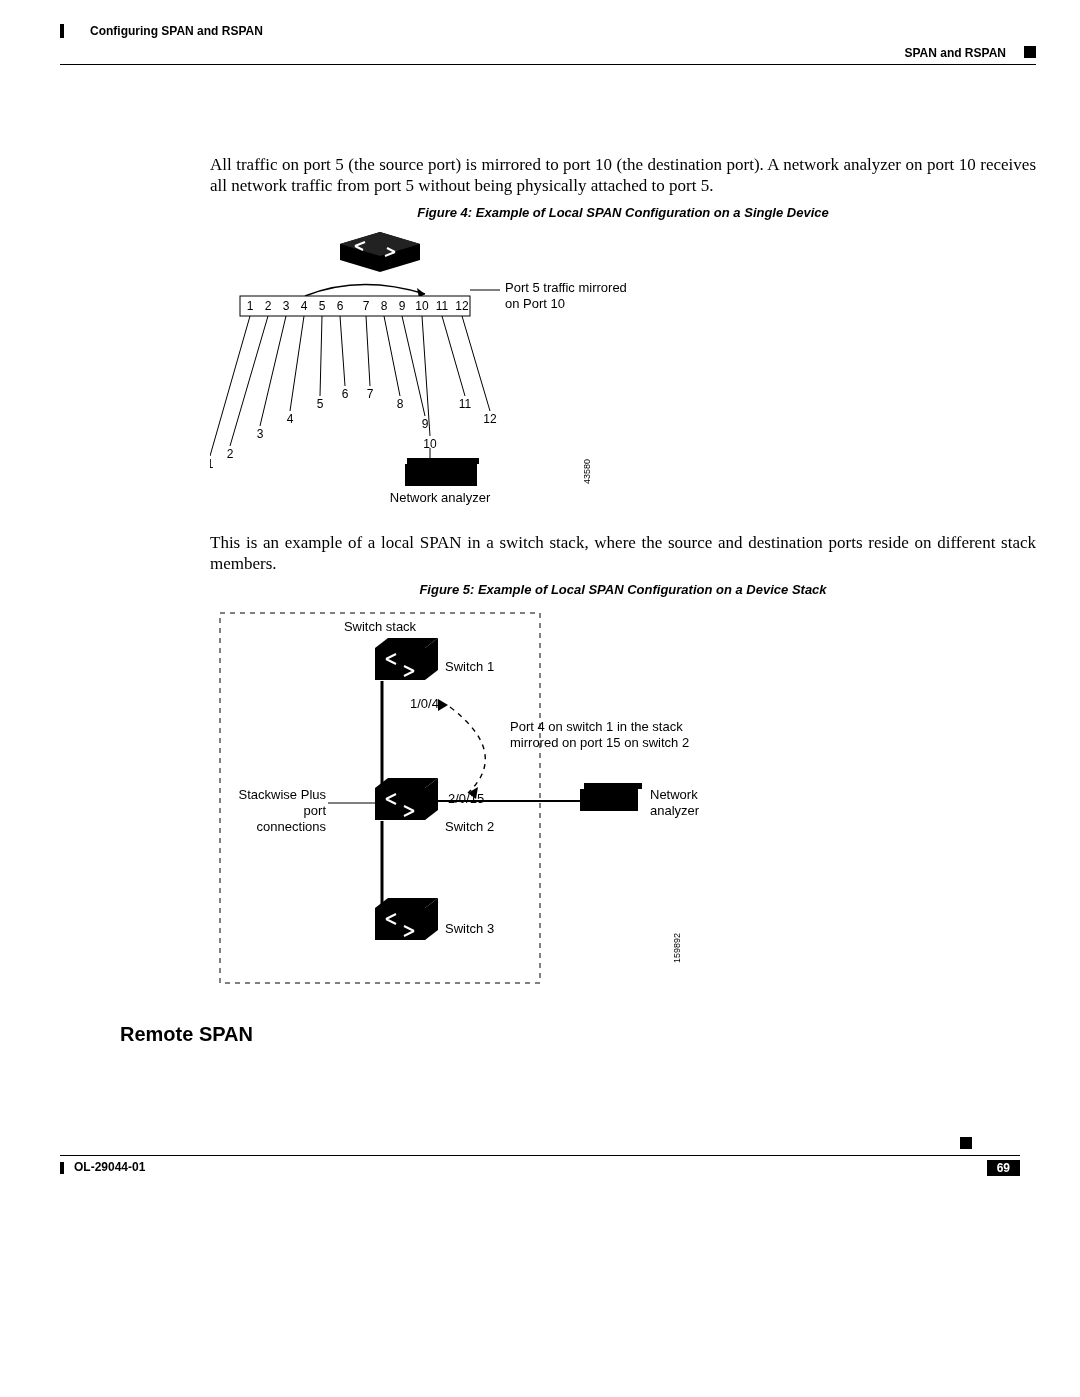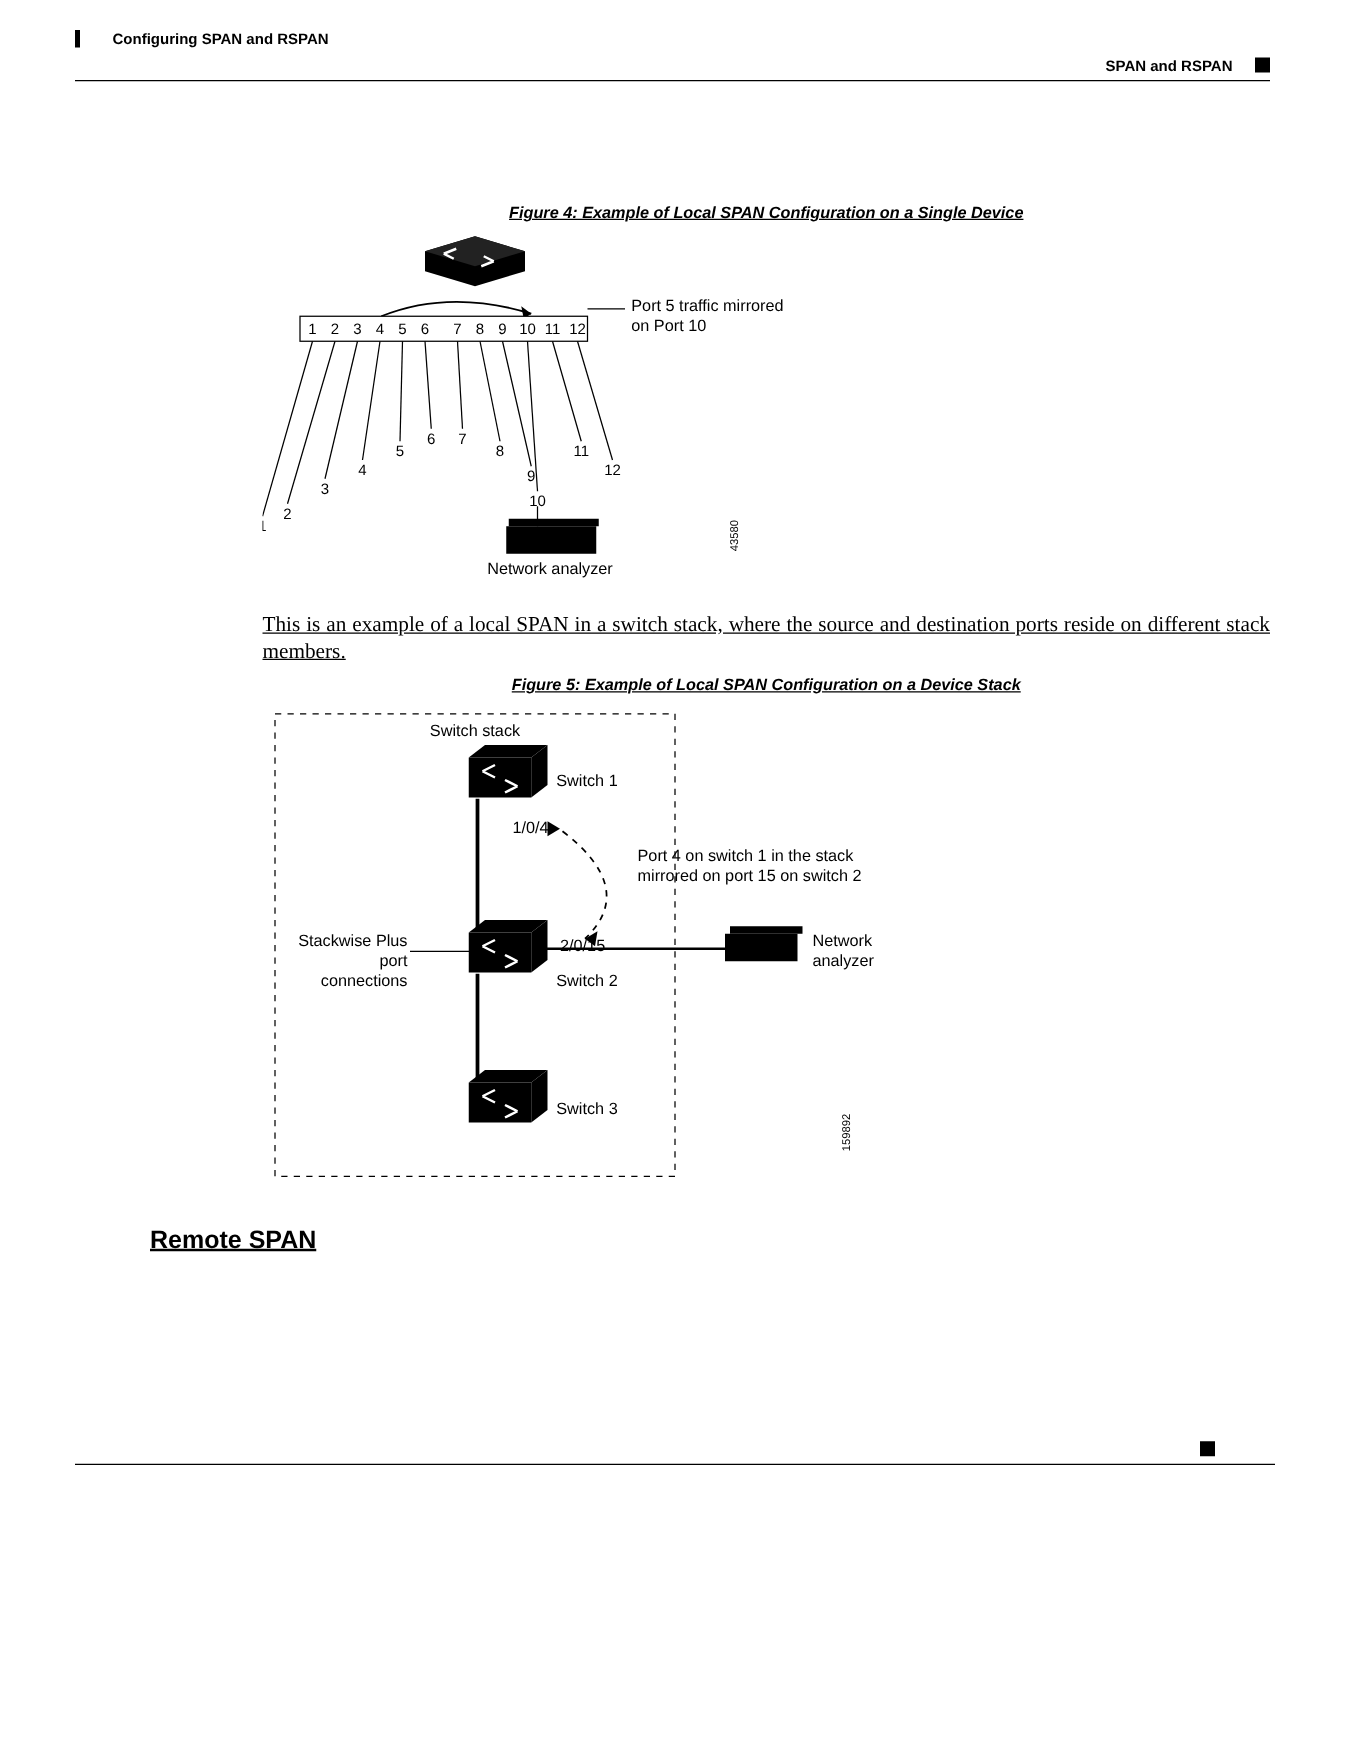--- a/index.html
+++ b/index.html
@@ -7,22 +7,21 @@
     padding: 0;
     background: #fff;
     font-family: "Times New Roman", Times, serif;
     color: #000;
   }
   .page {
     width: 1080px;
     height: 1202px;
     position: relative;
     box-sizing: border-box;
-    padding: 24px 64px 40px 60px;
-    text-decoration: underline;
+    padding: 24px 44px 40px 60px;
   }
   
   .hdr {
     position: relative;
     height: 40px;
     font-family: Arial, Helvetica, sans-serif;
     font-size: 12px;
     font-weight: bold;
   }
   .hdr .left-bar {
@@ -123,20 +122,21 @@
     <div class="left-bar"></div>
     <div class="crumb">Configuring SPAN and RSPAN</div>
     <div class="section">SPAN and RSPAN</div>
     <div class="sq"></div>
     <div class="rule"></div>
   </div>
 
   <div style="height:90px"></div>
 
   <div class="body-col">
+    <p class="para">All traffic on port 5 (the source port) is mirrored to port 10 (the destination port). A network analyzer on port 10 receives all network traffic from port 5 without being physically attached to port 5.</p>
     <div class="fig-caption">Figure 4: Example of Local SPAN Configuration on a Single Device</div>
 
     <svg width="430" height="280" viewBox="0 0 430 280">
 
       <g transform="translate(130,6)">
         <polygon points="0,12 40,0 80,12 80,28 40,40 0,28" fill="#000"></polygon>
         <polygon points="0,12 40,24 80,12 40,0" fill="#222"></polygon>
         <path d="M15 14 l10 -4 M15 14 l8 4 M55 20 l-10 4 M55 20 l-8 -4" stroke="#fff" stroke-width="2" fill="none"></path>
       </g>
 
@@ -260,15 +260,20 @@
     </svg>
   </div>
 
   <div style="margin-left:60px">
     <div class="heading">Remote SPAN</div>
   </div>
 
   <div class="ftr">
     <div class="sq"></div>
     <div class="rule"></div>
+    <div class="row2">
+      <div class="leftbar"></div>
+      <div class="doc">OL-29044-01</div>
+      <div class="pn">69</div>
+    </div>
   </div>
 
 </div>
 
 </body></html>

